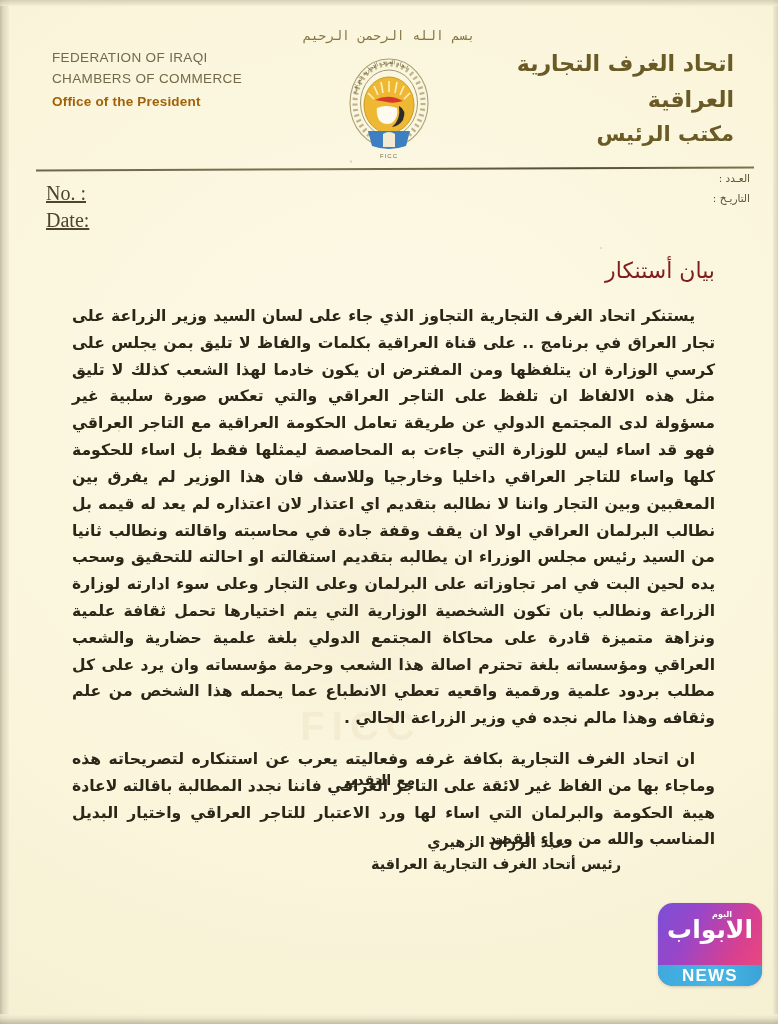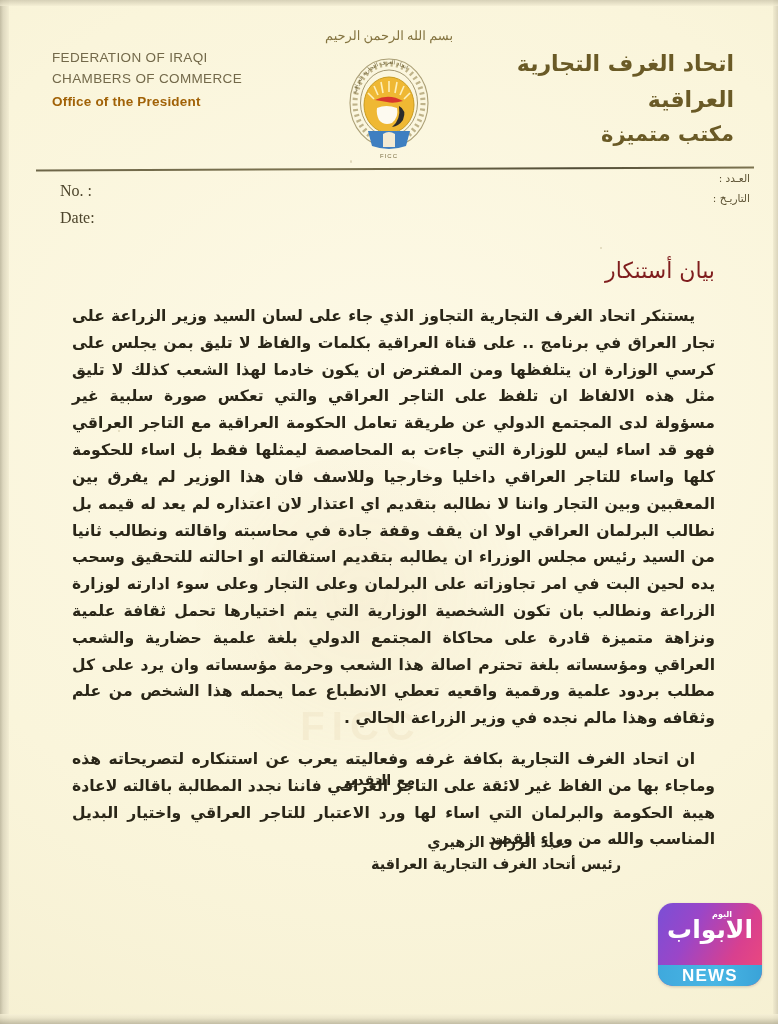--- a/index.html
+++ b/index.html
@@ -127,21 +127,21 @@
     font-size: 21px;
     font-weight: 700;
   }
 
   
   .basmala {
     position: absolute;
     left: 50%;
     transform: translateX(-50%);
     top: 6px;
-    font-family: Liberation Serif, serif;
+    font-family: Liberation Mono, monospace;
     font-size: 13px;
     color: #7b6a34;
     direction: rtl;
     white-space: nowrap;
     opacity: .92;
   }
 
   
   .emblem {
     position: absolute;
@@ -161,24 +161,25 @@
     top: 168px;
     height: 2px;
     background: linear-gradient(to right, #5e5638 0%, #6d643f 40%, #3f3a24 75%, #6e6540 100%);
     transform: rotate(-0.22deg);
     opacity: .9;
   }
 
   
   .field-no, .field-date {
     position: absolute;
-    left: 60px;
+    left: 46px;
     font-family: "Liberation Serif", serif;
-    font-size: 16px;
+    font-size: 20px;
     color: #4d452c;
+    text-decoration: underline;
   }
   .field-no { top: 182px; }
   .field-date { top: 209px; }
 
   .ar-no, .ar-date {
     position: absolute;
     right: 28px;
     direction: rtl;
     font-family: "DejaVu Sans", sans-serif;
     font-size: 10.5px;
@@ -339,21 +340,21 @@
     <div class="basmala">بسم الله الرحمن الرحيم</div>
 
     <div class="hdr-en">
       <div class="l1">FEDERATION OF IRAQI</div>
       <div class="l2">CHAMBERS OF COMMERCE</div>
       <div class="l3">Office of the President</div>
     </div>
 
     <div class="hdr-ar">
       <div class="a1">اتحاد الغرف التجارية العراقية</div>
-      <div class="a2">مكتب متميزة</div>
+      <div class="a2">مكتب الرئيس</div>
     </div>
 
     <div class="emblem">
       <svg viewBox="0 0 104 116" width="104" height="116" aria-hidden="true">
 
         <ellipse cx="52" cy="55" rx="39" ry="44" fill="none" stroke="#9c8f63" stroke-width="1.1" opacity=".85"></ellipse>
         <ellipse cx="52" cy="55" rx="34" ry="39" fill="none" stroke="#b0a274" stroke-width="5" stroke-dasharray="2.2 3.4" opacity=".8"></ellipse>
         <ellipse cx="52" cy="55" rx="28.5" ry="33" fill="none" stroke="#8d8054" stroke-width="1" opacity=".8"></ellipse>
 
         <ellipse cx="52" cy="57" rx="25" ry="28" fill="#efb833"></ellipse>

